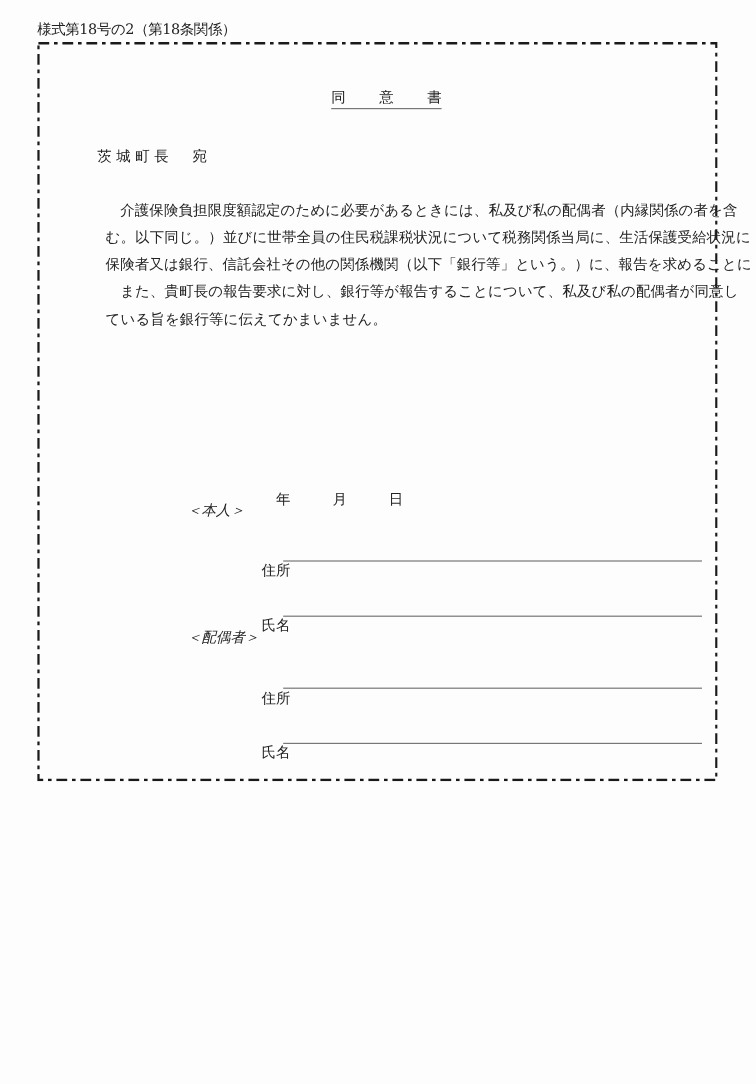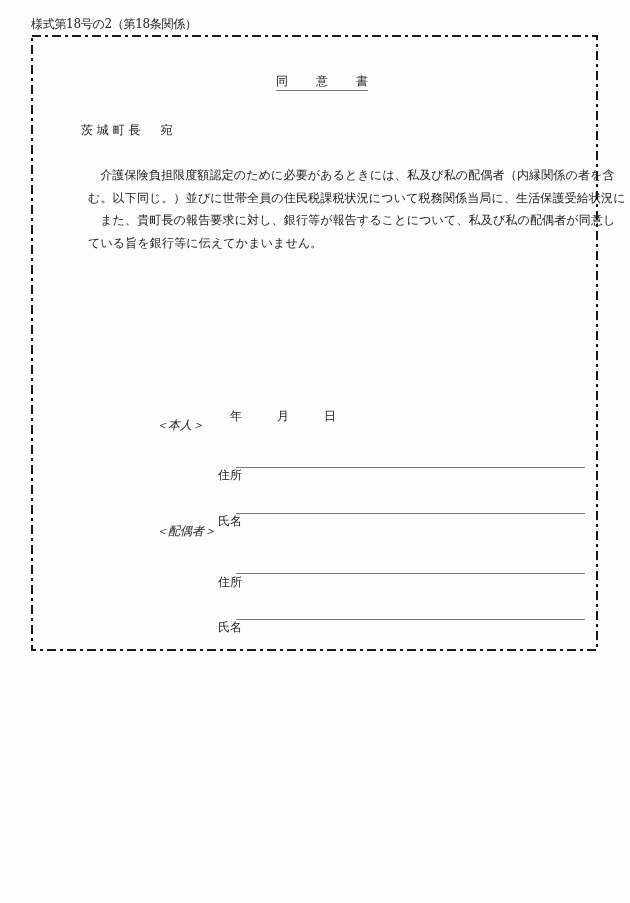--- a/index.html
+++ b/index.html
@@ -78,20 +78,21 @@
   <span>同</span><span style="width:28px"></span><span>意</span><span style="width:28px"></span><span>書</span>
 </div>
 
 <div class="addressee">
   <span>茨 城 町 長</span><span class="sep"></span><span>宛</span>
 </div>
 
 <div class="body-text">
   <span class="line">　介護保険負担限度額認定のために必要があるときには、私及び私の配偶者（内縁関係の者を含</span>
   <span class="line">む。以下同じ。）並びに世帯全員の住民税課税状況について税務関係当局に、生活保護受給状況に</span>
+  <span class="line">保険者又は銀行、信託会社その他の関係機関（以下「銀行等」という。）に、報告を求めることに</span>
   <span class="line">　また、貴町長の報告要求に対し、銀行等が報告することについて、私及び私の配偶者が同意し</span>
   <span class="line">ている旨を銀行等に伝えてかまいません。</span>
 </div>
 
 <div class="date-line">
   <span class="year">年</span><span class="month">月</span><span class="day">日</span>
 </div>
 
 <div class="section-label" style="top:417px">＜本人＞</div>
 <div class="field-label" style="top:447px">住所</div>

